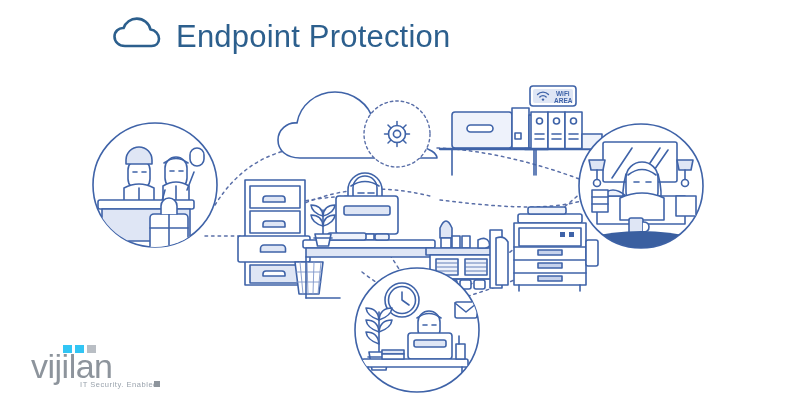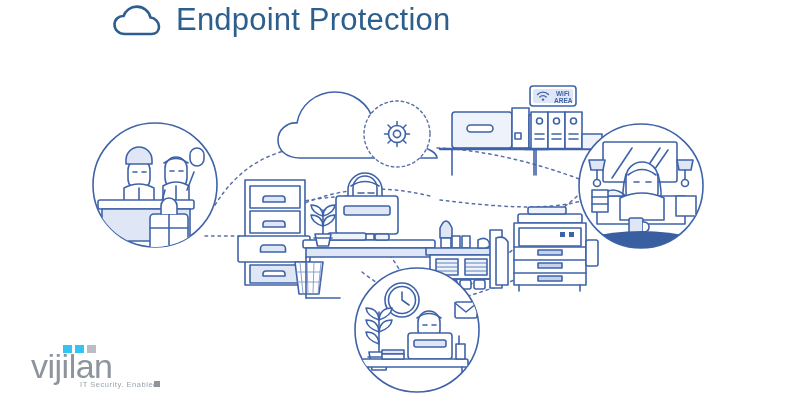--- a/index.html
+++ b/index.html
@@ -18,21 +18,21 @@
     background: #ffffff;
     overflow: hidden;
   }
 
   
   #header {
     position: absolute;
     left: 112px;
     top: 4px;
     display: flex;
-    align-items: flex-start;
+    align-items: flex-end;
     gap: 14px;
     height: 48px;
   }
   #header .cloud-mark {
     width: 50px;
     height: 36px;
     display: block;
   }
   #header .title {
     font-family: "Liberation Sans", sans-serif;

